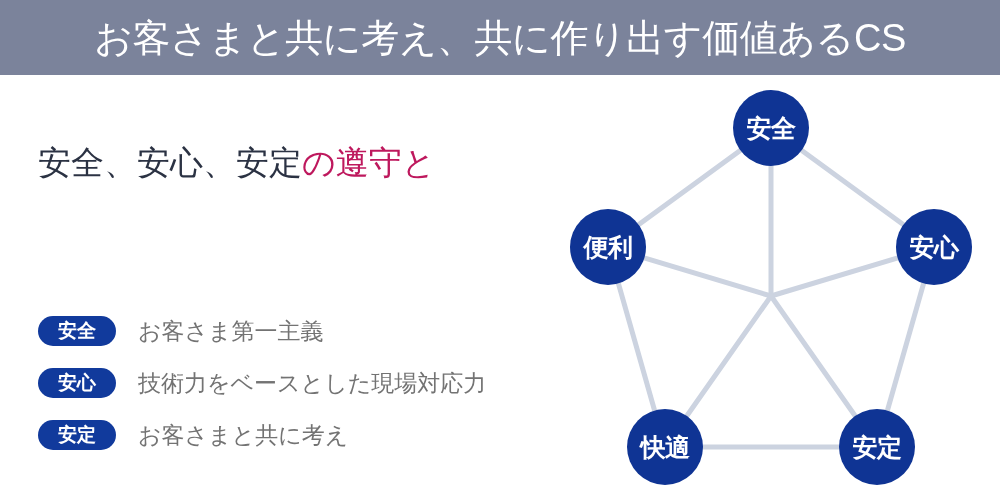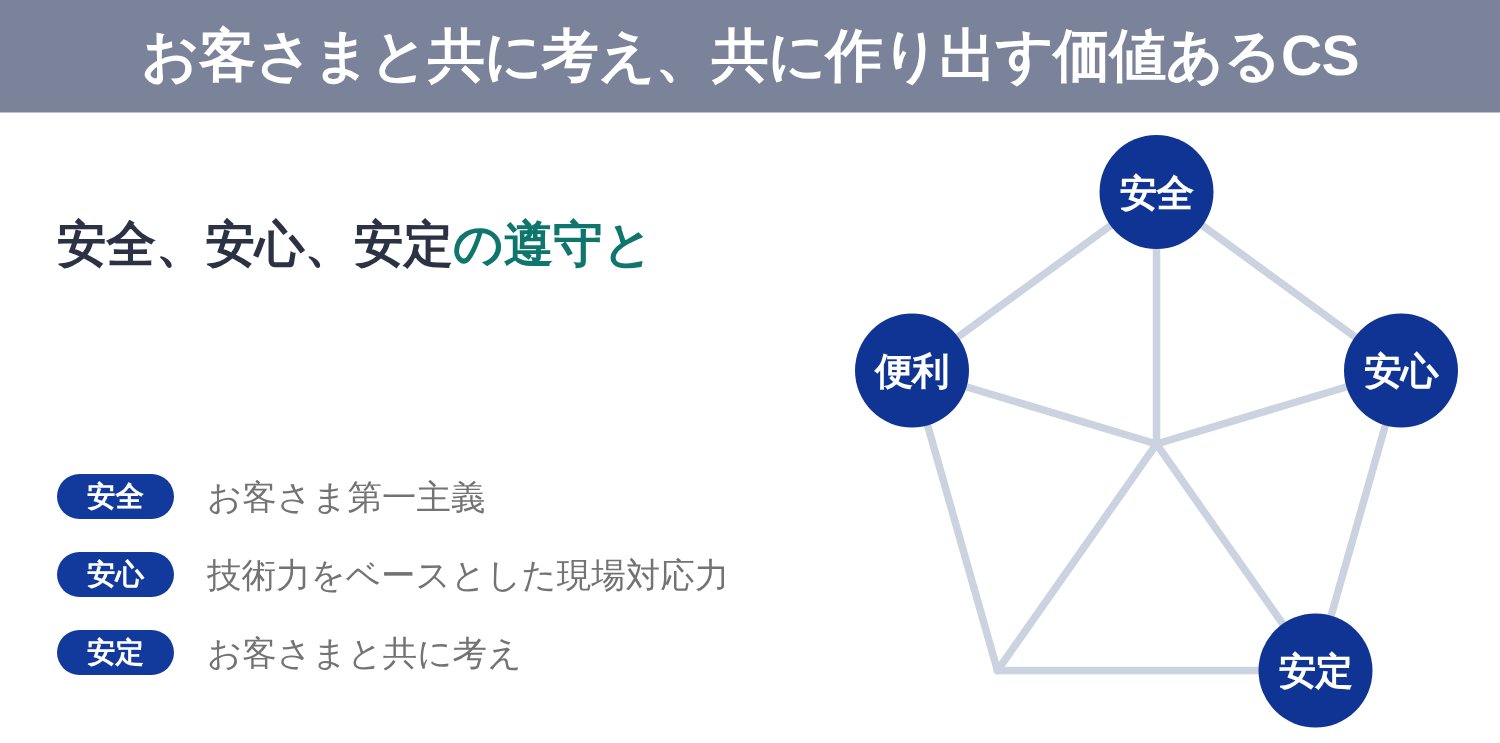--- a/index.html
+++ b/index.html
@@ -24,21 +24,21 @@
     height: 75px;
     background: #7b839b;
     display: flex;
     align-items: center;
     justify-content: center;
     box-sizing: border-box;
   }
   .header-title {
     color: #ffffff;
     font-size: 38px;
-    font-weight: bold;
+    font-weight: normal;
     letter-spacing: -0.5px;
     line-height: 1;
     white-space: nowrap;
   }
 
   
   .left-col {
     position: absolute;
     left: 0;
     top: 75px;
@@ -49,22 +49,22 @@
   .headline {
     position: absolute;
     left: 38px;
     top: 57px;
     color: #2b3243;
     font-size: 33px;
     line-height: 62px;
     white-space: nowrap;
   }
   .headline .hl-line { display: block; }
-  .hl-strong { font-weight: bold; }
-  .hl-normal { font-weight: bold; color: #0f766e; }
+  .hl-strong { font-weight: normal; }
+  .hl-normal { font-weight: normal; color: #be185d; }
 
   
   .value-list {
     position: absolute;
     left: 38px;
     top: 236px;
     width: 500px;
   }
   .value-row {
     display: flex;
@@ -207,15 +207,16 @@
       <line x1="321" y1="367" x2="215" y2="216"></line>
       <line x1="109" y1="367" x2="215" y2="216"></line>
       <line x1="52" y1="167" x2="215" y2="216"></line>
     </g>
   </svg>
 
 
   <div class="node" style="left:177px; top:10px;">安全</div>
   <div class="node" style="left:340px; top:129px;">安心</div>
   <div class="node" style="left:283px; top:329px;">安定</div>
+  <div class="node" style="left:71px;  top:329px;">快適</div>
   <div class="node" style="left:14px;  top:129px;">便利</div>
 
 </div>
 
 </body></html>

